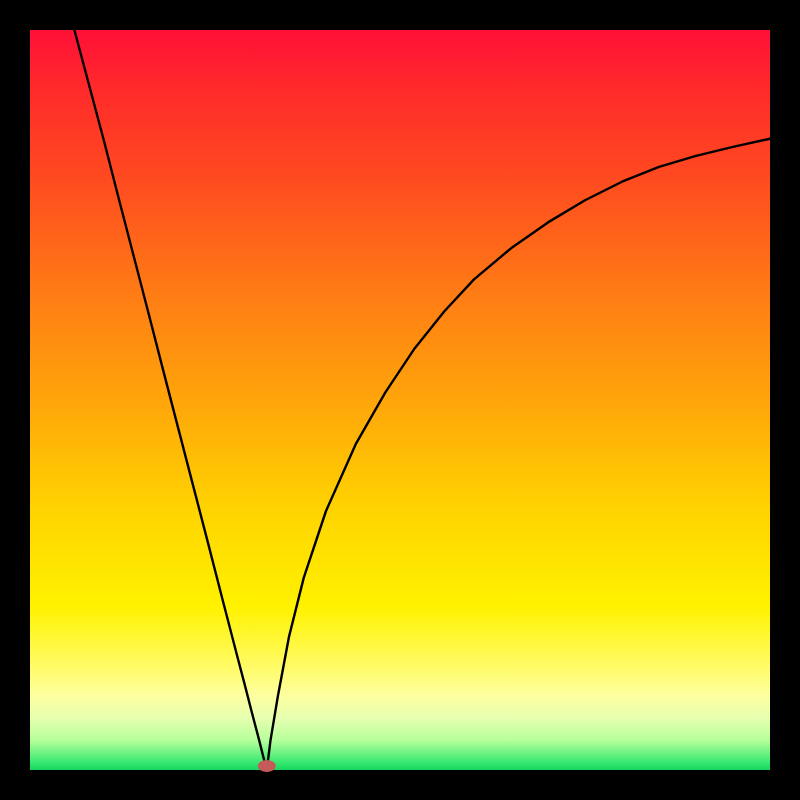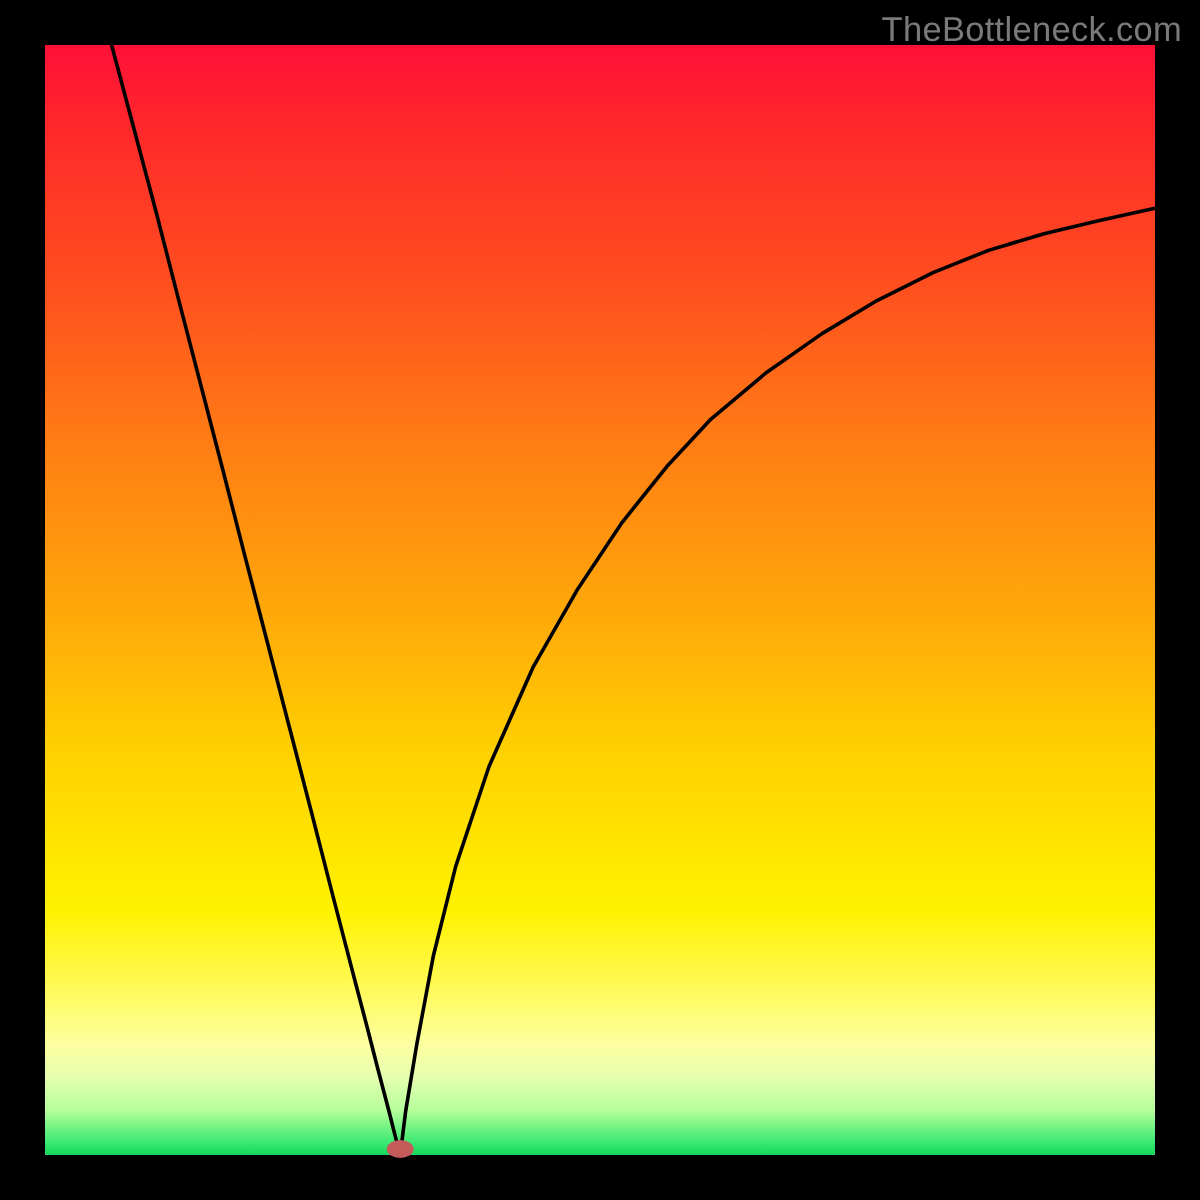--- a/index.html
+++ b/index.html
@@ -64,14 +64,13 @@
 
 <div class="frame">
 
   <div class="plot-bg"></div>
 
   <svg class="curve" viewBox="0 0 740 740" preserveAspectRatio="none">
     <path id="curve-path" fill="none" stroke="#000" stroke-width="2.4" stroke-linejoin="round" stroke-linecap="round" d="M44.40 0.00 L59.20 55.50 L74.00 111.00 L88.80 168.72 L103.60 225.70 L118.40 282.68 L133.20 340.40 L148.00 397.38 L162.80 454.36 L177.60 511.34 L192.40 569.06 L207.20 626.04 L214.60 654.16 L222.00 683.02 L229.40 711.14 L233.10 725.94 L236.80 740.00 L240.50 710.40 L247.90 666.00 L259.00 606.80 L273.80 547.60 L296.00 481.00 L325.60 414.40 L355.20 362.60 L384.80 318.20 L414.40 281.20 L444.00 249.38 L481.00 218.30 L518.00 192.40 L555.00 170.20 L592.00 151.70 L629.00 136.90 L666.00 125.80 L703.00 116.92 L740.00 108.78"></path>
     <ellipse id="min-marker" stroke="#8a3a3a" stroke-width="0" cx="236.80" cy="736.00" rx="9" ry="6" fill="#c55a5a"></ellipse>
   </svg>
 
-  <div class="watermark">TheBottleneck.com</div>
 </div>
 
 </body></html>

